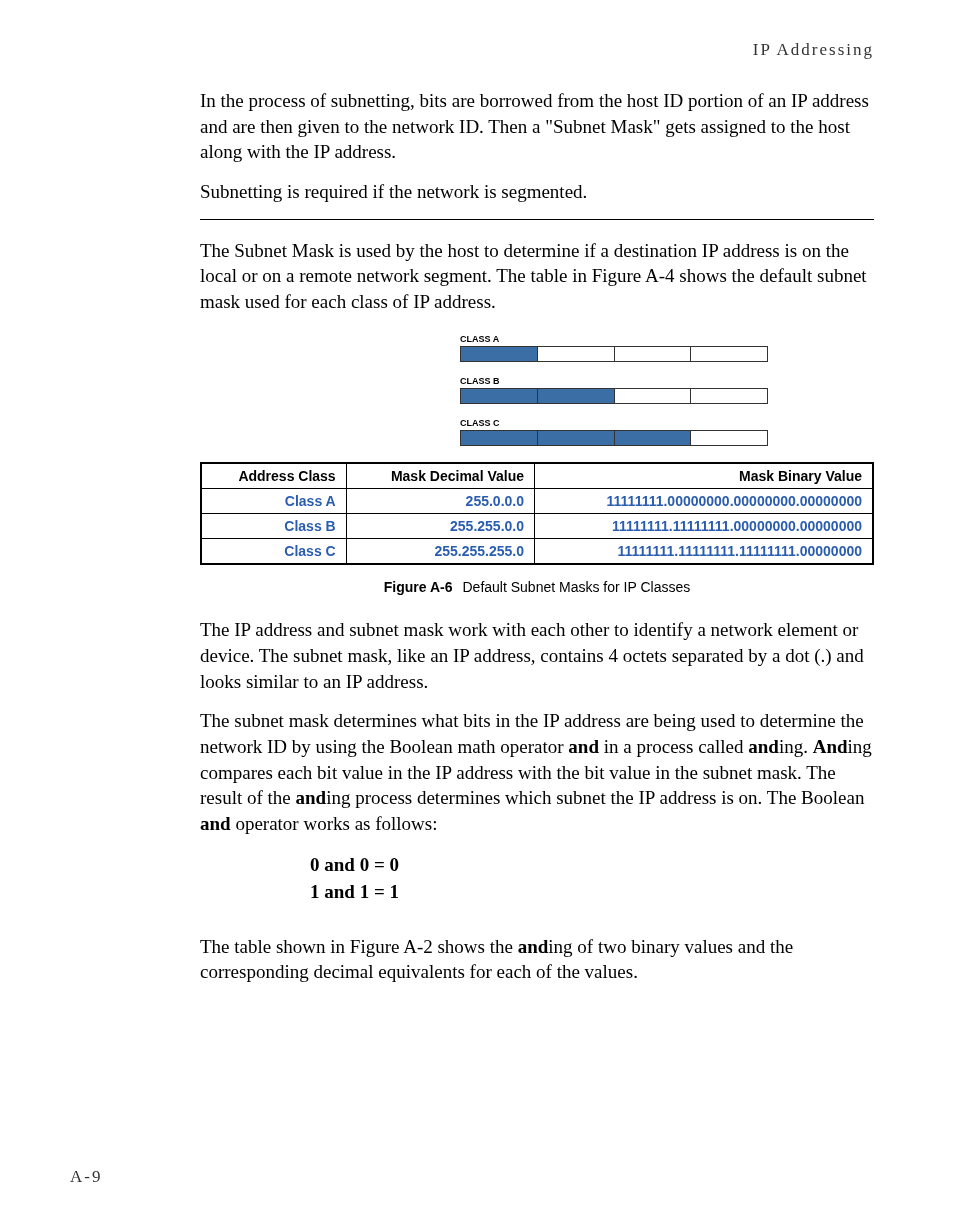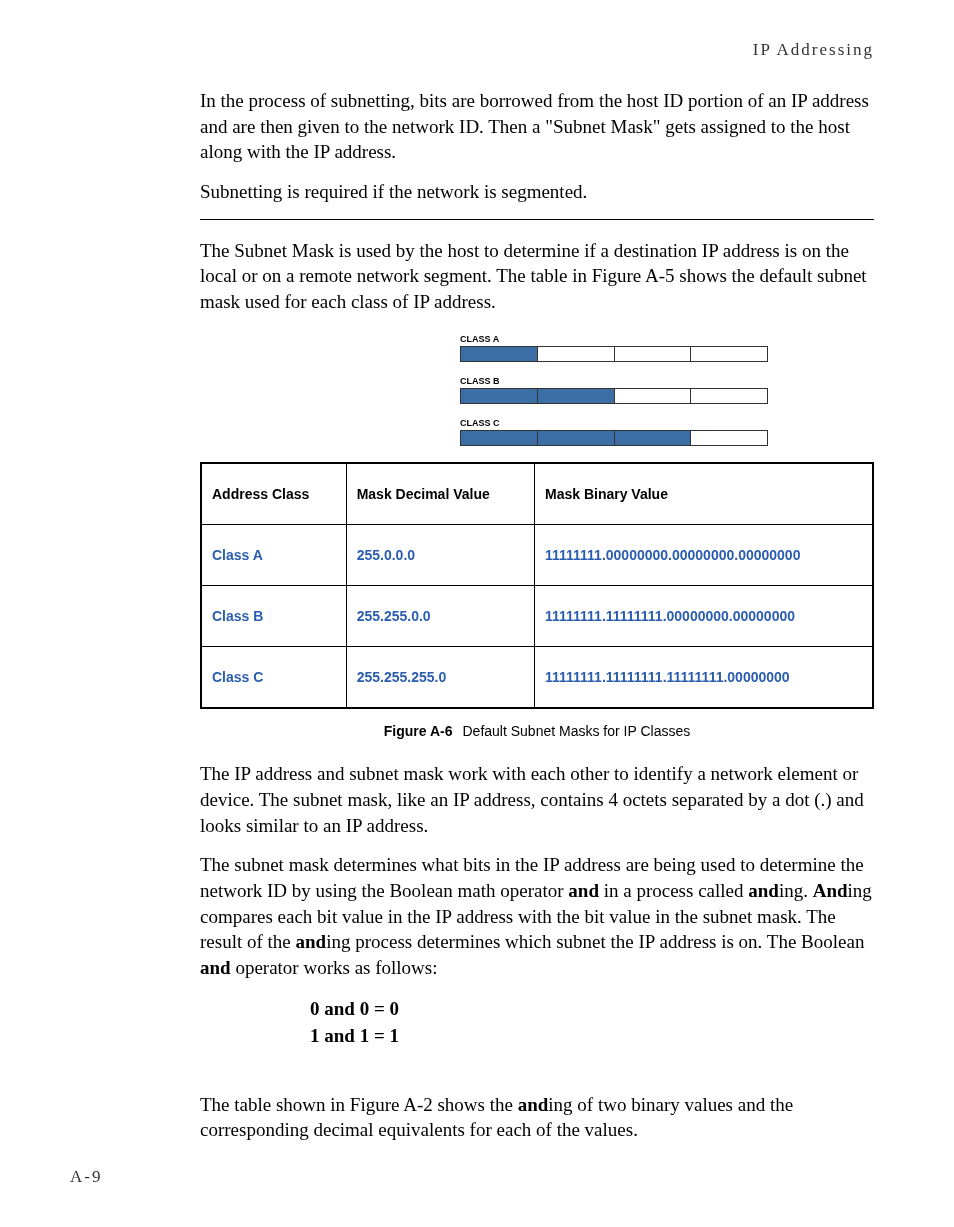--- a/index.html
+++ b/index.html
@@ -70,22 +70,22 @@
   table.mask-table {
     width: 100%;
     border-collapse: collapse;
     font-family: Arial, Helvetica, sans-serif;
     font-size: 14px;
     margin-top: 8px;
     border: 2px solid #000;
   }
   table.mask-table th, table.mask-table td {
     border: 1px solid #000;
-    padding: 22px 10px;
-    text-align: left;
+    padding: 4px 10px;
+    text-align: right;
   }
   table.mask-table th {
     font-weight: bold;
     background: #fff;
   }
   table.mask-table td.cell-blue {
     color: #2a5db0;
     font-weight: bold;
   }
   .figure-caption {
@@ -93,21 +93,21 @@
     font-family: Arial, Helvetica, sans-serif;
     font-size: 14px;
     margin-top: 14px;
     margin-bottom: 22px;
   }
   .figure-caption .fig-label { font-weight: bold; margin-right: 10px; }
   .boolean-block {
     margin-left: 110px;
     font-size: 19px;
     line-height: 1.45;
-    margin-bottom: 42px;
+    margin-bottom: 28px;
     margin-top: 4px;
     font-weight: bold;
   }
   
   .footer {
     position: absolute;
     bottom: 40px;
     left: 70px;
     right: 70px;
     display: flex;
@@ -123,21 +123,21 @@
 
 <div class="header-label">IP Addressing</div>
 
 <div class="content">
 
   <p class="para">In the process of subnetting, bits are borrowed from the host ID portion of an IP address and are then given to the network ID. Then a "Subnet Mask" gets assigned to the host along with the IP address.</p>
   <p class="para">Subnetting is required if the network is segmented.</p>
 
   <hr class="section-rule">
 
-  <p class="para">The Subnet Mask is used by the host to determine if a destination IP address is on the local or on a remote network segment. The table in Figure A-5 shows the default subnet mask used for each class of IP address.</p>
+  <p class="para">The Subnet Mask is used by the host to determine if a destination IP address is on the local or on a remote network segment. The table in Figure A-4 shows the default subnet mask used for each class of IP address.</p>
 
   <div class="class-diagram">
     <div class="class-box-wrap">
       <div class="class-label">CLASS A</div>
       <div class="class-bar">
         <div class="seg seg-filled"></div>
         <div class="seg seg-empty"></div>
         <div class="seg seg-empty"></div>
         <div class="seg seg-empty"></div>
       </div>

